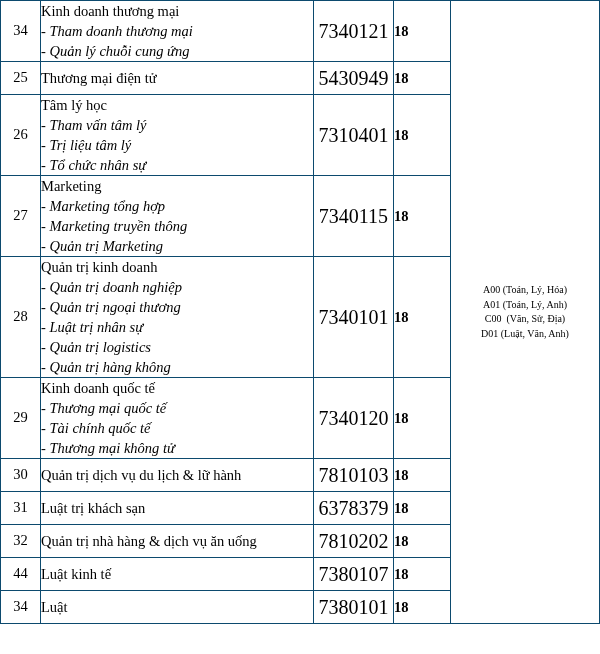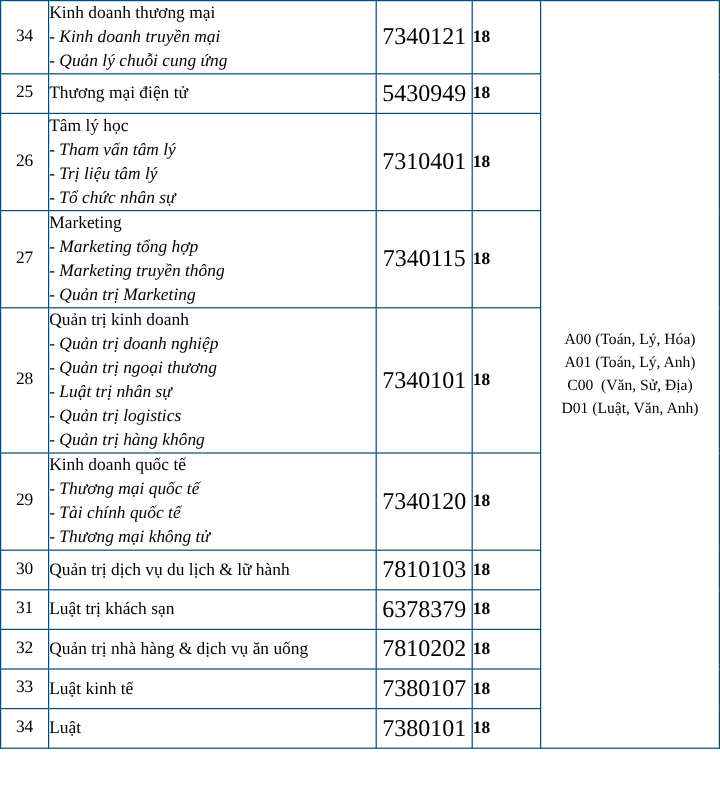--- a/index.html
+++ b/index.html
@@ -63,21 +63,21 @@
     text-align: center;
     font-size: 20px;
   }
   .quota {
     text-align: left;
     font-weight: bold;
     font-size: 14.5px;
   }
   .comb {
     text-align: center;
-    font-size: 13px;
+    font-size: 10px;
     line-height: 1.45;
     vertical-align: middle;
     padding: 0 2px;
   }
   .comb .line {
     white-space: pre;
   }
   
   td.comb {
     border-top: none;
@@ -101,21 +101,21 @@
       <col class="c-quota">
       <col class="c-comb">
     </colgroup>
     <tbody>
 
       <tr>
         <td class="idx">34</td>
         <td class="name">
           <div class="title">Kinh doanh thương mại</div>
           <ul>
-            <li>- Kinh doanh truyền mại</li>
+            <li>- Tham doanh thương mại</li>
             <li>- Quản lý chuỗi cung ứng</li>
           </ul>
         </td>
         <td class="code">7340121</td>
         <td class="quota">18</td>
         <td class="comb" rowspan="11">
           <div class="line">A00 (Toán, Lý, Hóa)</div>
           <div class="line">A01 (Toán, Lý, Anh)</div>
           <div class="line">C00  (Văn, Sử, Địa)</div>
           <div class="line">D01 (Luật, Văn, Anh)</div>
@@ -210,21 +210,21 @@
       <tr class="row-single">
         <td class="idx">32</td>
         <td class="name">
           <div class="title">Quản trị nhà hàng &amp; dịch vụ ăn uống</div>
         </td>
         <td class="code">7810202</td>
         <td class="quota">18</td>
       </tr>
 
       <tr class="row-single">
-        <td class="idx">33</td>
+        <td class="idx">44</td>
         <td class="name">
           <div class="title">Luật kinh tế</div>
         </td>
         <td class="code">7380107</td>
         <td class="quota">18</td>
       </tr>
 
       <tr class="row-single">
         <td class="idx">34</td>
         <td class="name">

